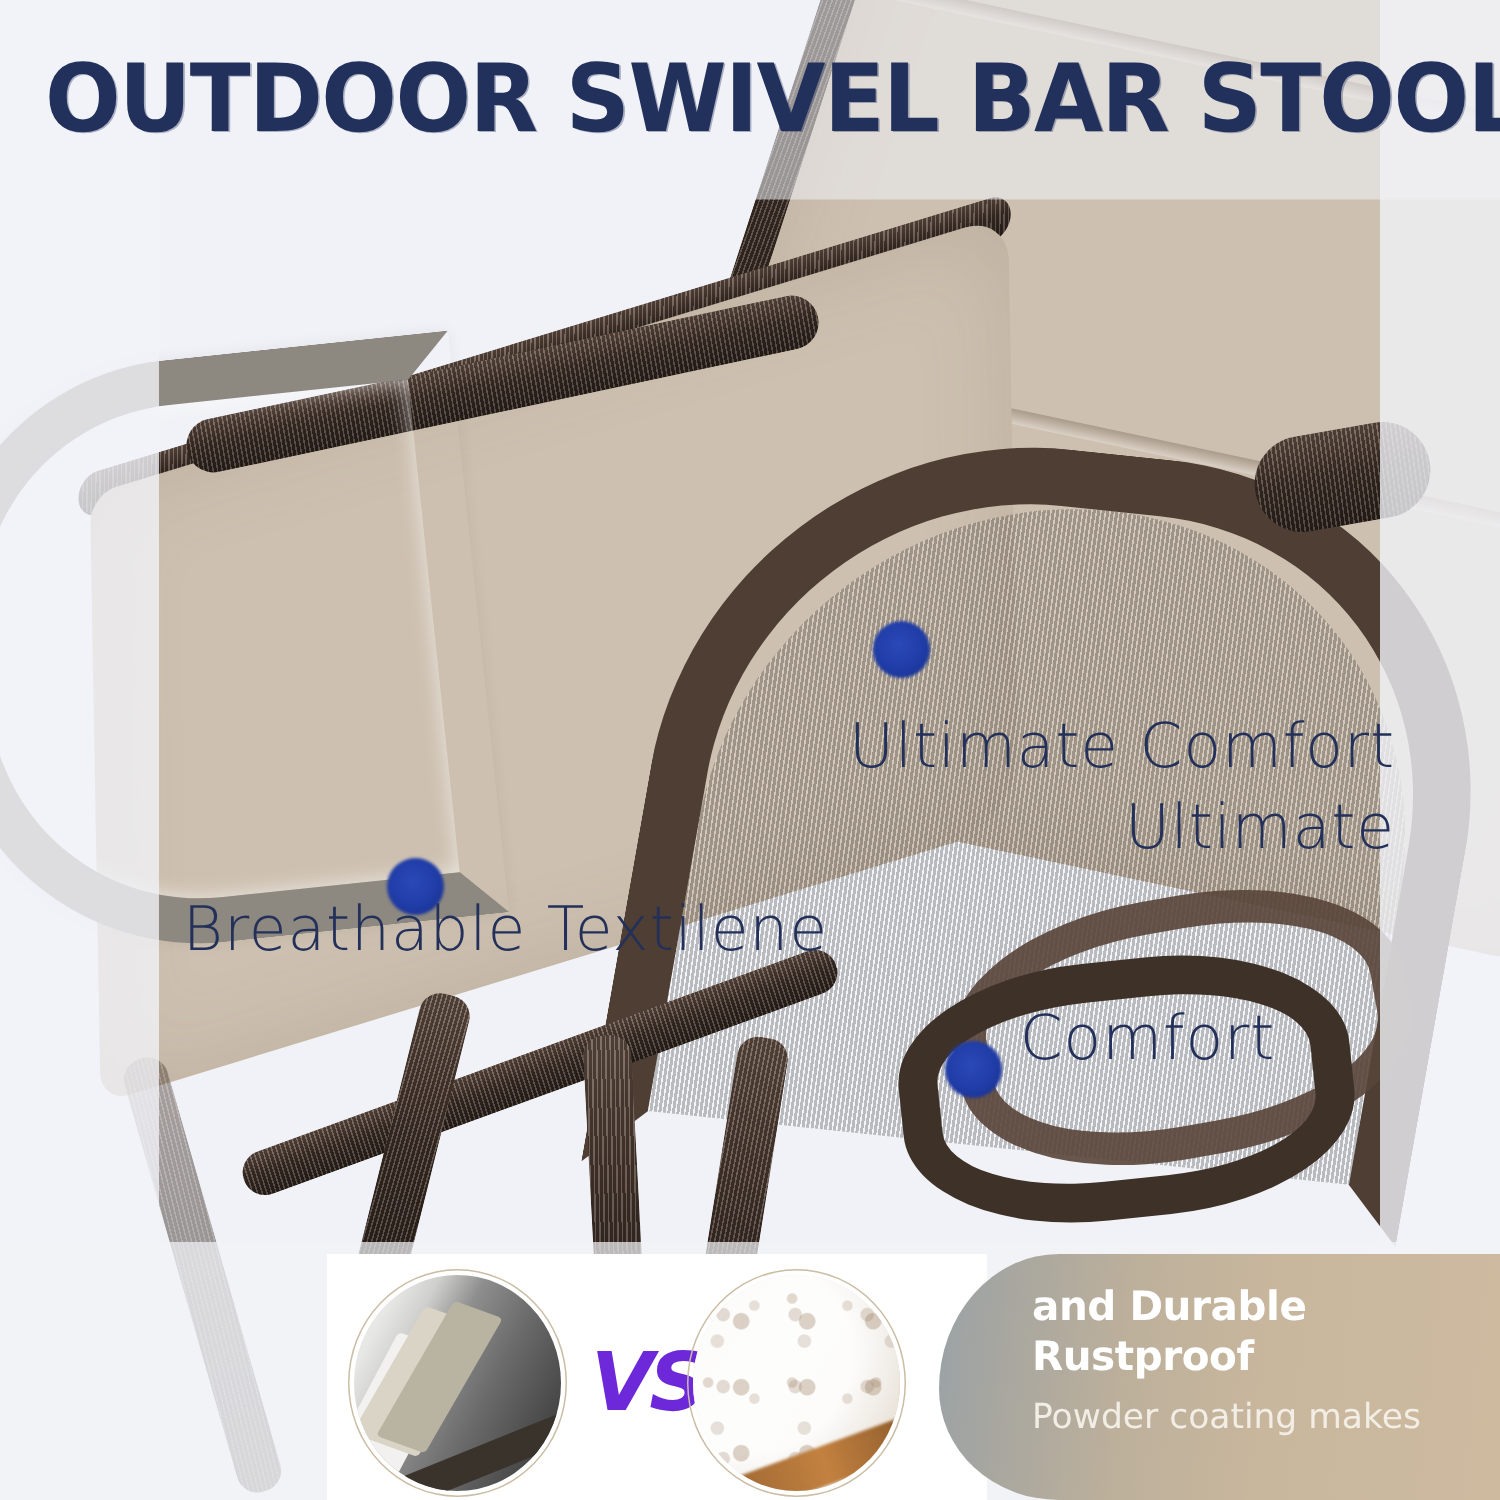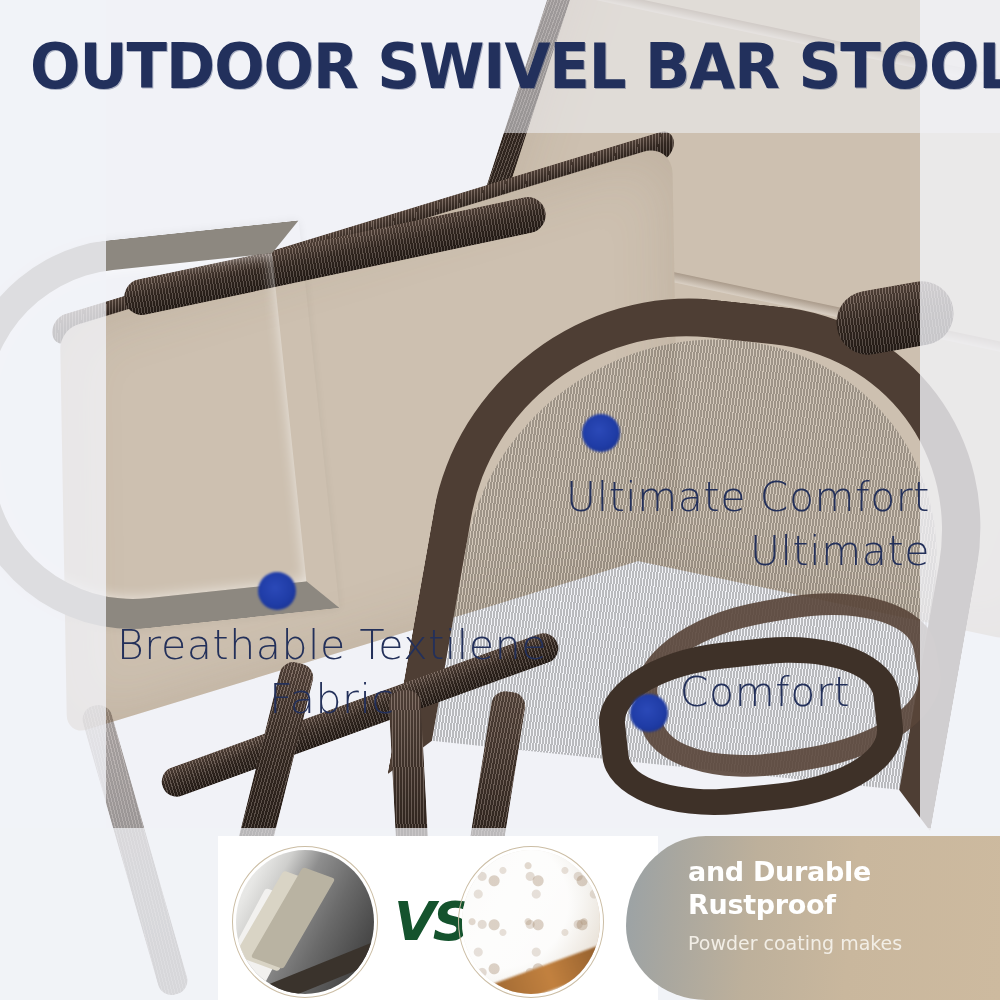--- a/index.html
+++ b/index.html
@@ -156,21 +156,21 @@
     font-family:"DejaVu Sans", sans-serif;
     font-weight:300;
     font-size:41px;
     line-height:1.32;
     letter-spacing:.6px;
     white-space:nowrap;
     z-index:33;
   }
   .callout span{display:block;}
   .ca-armrest{left:470px;top:470px;width:460px;text-align:right;}
-  .ca-fabric{left:112px;top:618px;width:440px;text-align:center;}
+  .ca-fabric{left:112px;top:592px;width:440px;text-align:right;}
   .ca-swivel{left:600px;top:665px;width:330px;text-align:center;}
 
   
   .banner{
     position:absolute;left:218px;top:836px;width:782px;height:164px;
     z-index:36;
   }
   .banner-white{
     position:absolute;left:0;top:0;width:440px;height:164px;background:#ffffff;
   }
@@ -216,39 +216,39 @@
   }
   .rust-edge{
     position:absolute;left:-12px;bottom:4px;width:200px;height:26px;
     background:linear-gradient(90deg,#8a5a2c,#c2813f,#6f4520);
     transform:rotate(-20deg);filter:blur(1px);
   }
   .vs{
     position:absolute;left:176px;top:54px;
     font-family:"DejaVu Sans", sans-serif;
     font-weight:900;font-size:54px;font-style:italic;
-    color:#14532d;letter-spacing:-3px;
+    color:#6d28d9;letter-spacing:-3px;
   }
   .tan-panel{
     position:absolute;left:408px;top:0;width:374px;height:164px;
     background:linear-gradient(96deg,#9aa2a6 0%,#a9a79f 14%,#bdb09b 34%,#c9b79d 60%,#cdba9f 100%);
     border-radius:80px 0 0 80px / 90px 0 0 74px;
     overflow:hidden;
   }
   .tan-inner{position:absolute;left:62px;top:20px;width:300px;}
   .tan-head{
     font-family:"DejaVu Sans", sans-serif;
     font-weight:800;font-size:27px;line-height:1.22;color:#ffffff;
     letter-spacing:-.3px;
   }
   .tan-head span{display:block;}
   .tan-sub{
     margin-top:9px;
     font-family:"DejaVu Sans", sans-serif;
-    font-weight:400;font-size:19px;line-height:1.3;color:#f2eee6;
+    font-weight:400;font-size:23px;line-height:1.3;color:#f2eee6;
   }
   .tan-sub span{display:block;}
 </style>
 </head>
 <body>
 
 <div id="stage">
 
   <div class="photo">
 
@@ -288,21 +288,20 @@
 
   <div class="dot" style="left:582px;top:414px;"></div>
   <div class="callout ca-armrest">
     <span>Ultimate Comfort</span>
     <span>Ultimate</span>
   </div>
 
   <div class="dot" style="left:258px;top:572px;"></div>
   <div class="callout ca-fabric">
     <span>Breathable Textilene</span>
-    <span>Fabric</span>
   </div>
 
   <div class="dot" style="left:630px;top:694px;"></div>
   <div class="callout ca-swivel">
     <span>Comfort</span>
   </div>
 
   <div class="banner">
     <div class="banner-white"></div>
 

